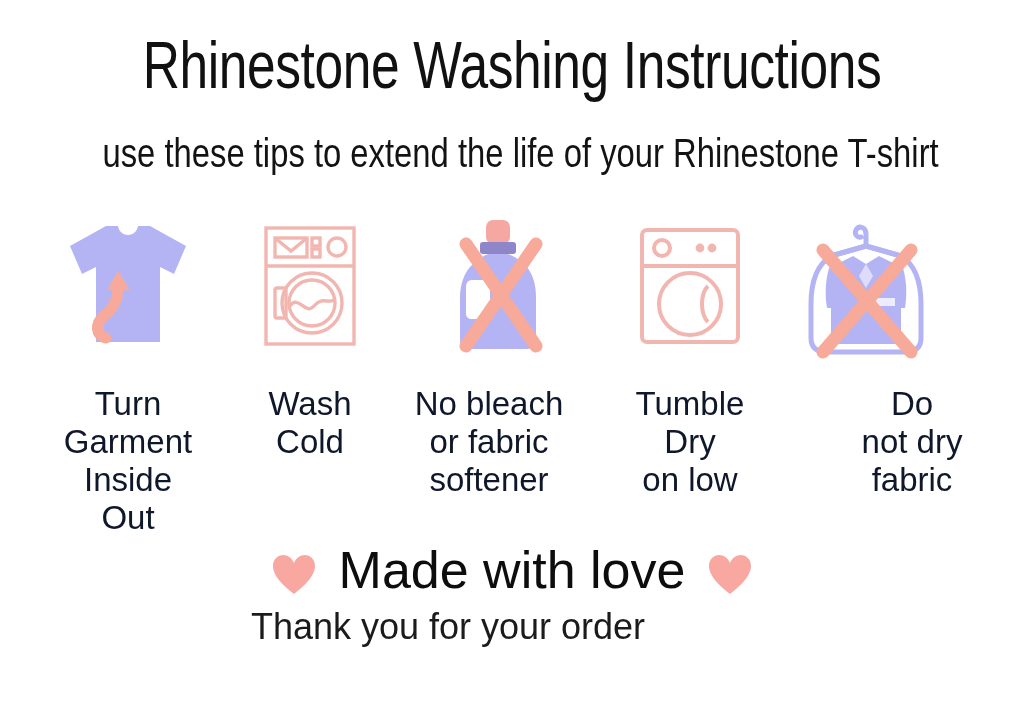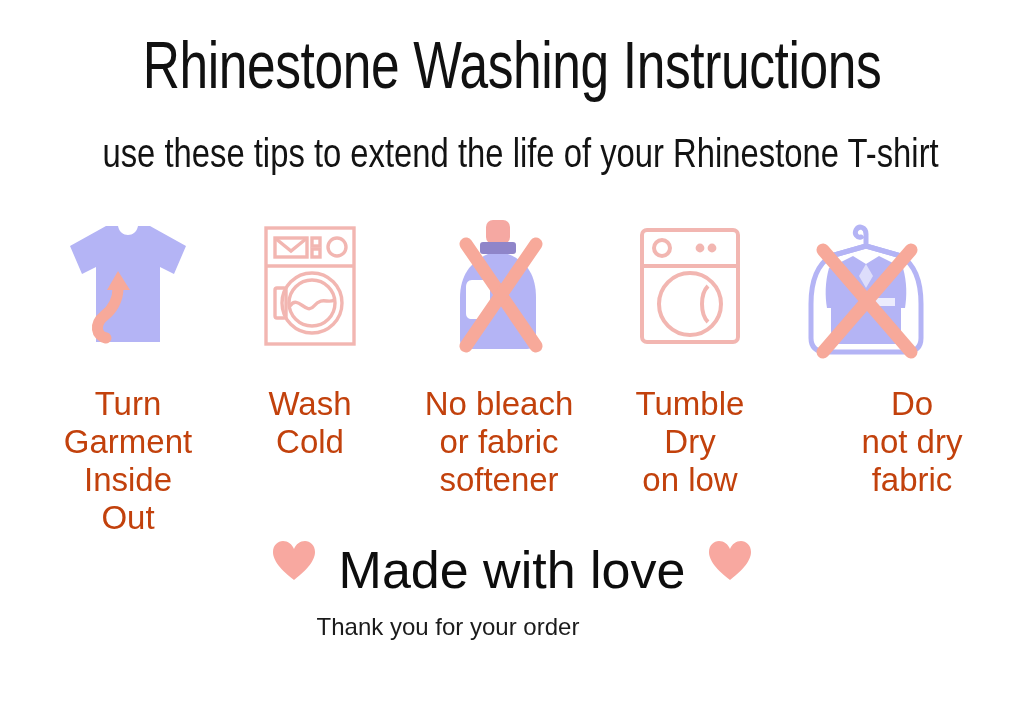--- a/index.html
+++ b/index.html
@@ -87,57 +87,57 @@
     height: 160px;
   }
   .label {
     position: absolute;
     top: 0;
     width: 190px;
     text-align: center;
     font-family: "Liberation Sans", sans-serif;
     font-size: 33px;
     line-height: 38px;
-    color: #c2410c;
+    color: #0f172a;
     font-weight: 400;
   }
   .l0 { left: 33px;  }
   .l1 { left: 215px; }
-  .l2 { left: 404px; }
+  .l2 { left: 394px; }
   .l3 { left: 595px; }
   .l4 { left: 817px; }
 
   
   .made-row {
     position: absolute;
     top: 540px;
     left: 0;
     width: 1024px;
     display: flex;
-    align-items: flex-start;
+    align-items: flex-end;
     justify-content: center;
     gap: 22px;
   }
   .made-text {
     font-family: "Liberation Sans", sans-serif;
     font-size: 52px;
     line-height: 60px;
     color: #0d0d0d;
     white-space: nowrap;
   }
   .heart { display: block; }
 
   .thanks {
     position: absolute;
     top: 610px;
     left: 0;
     width: 896px;
     text-align: center;
     font-family: "Liberation Sans", sans-serif;
-    font-size: 24px;
+    font-size: 36px;
     line-height: 34px;
     color: #1b1b1b;
   }
 </style>
 </head>
 <body>
 
 <div id="card">
 
   <div class="title">Rhinestone Washing Instructions</div>

